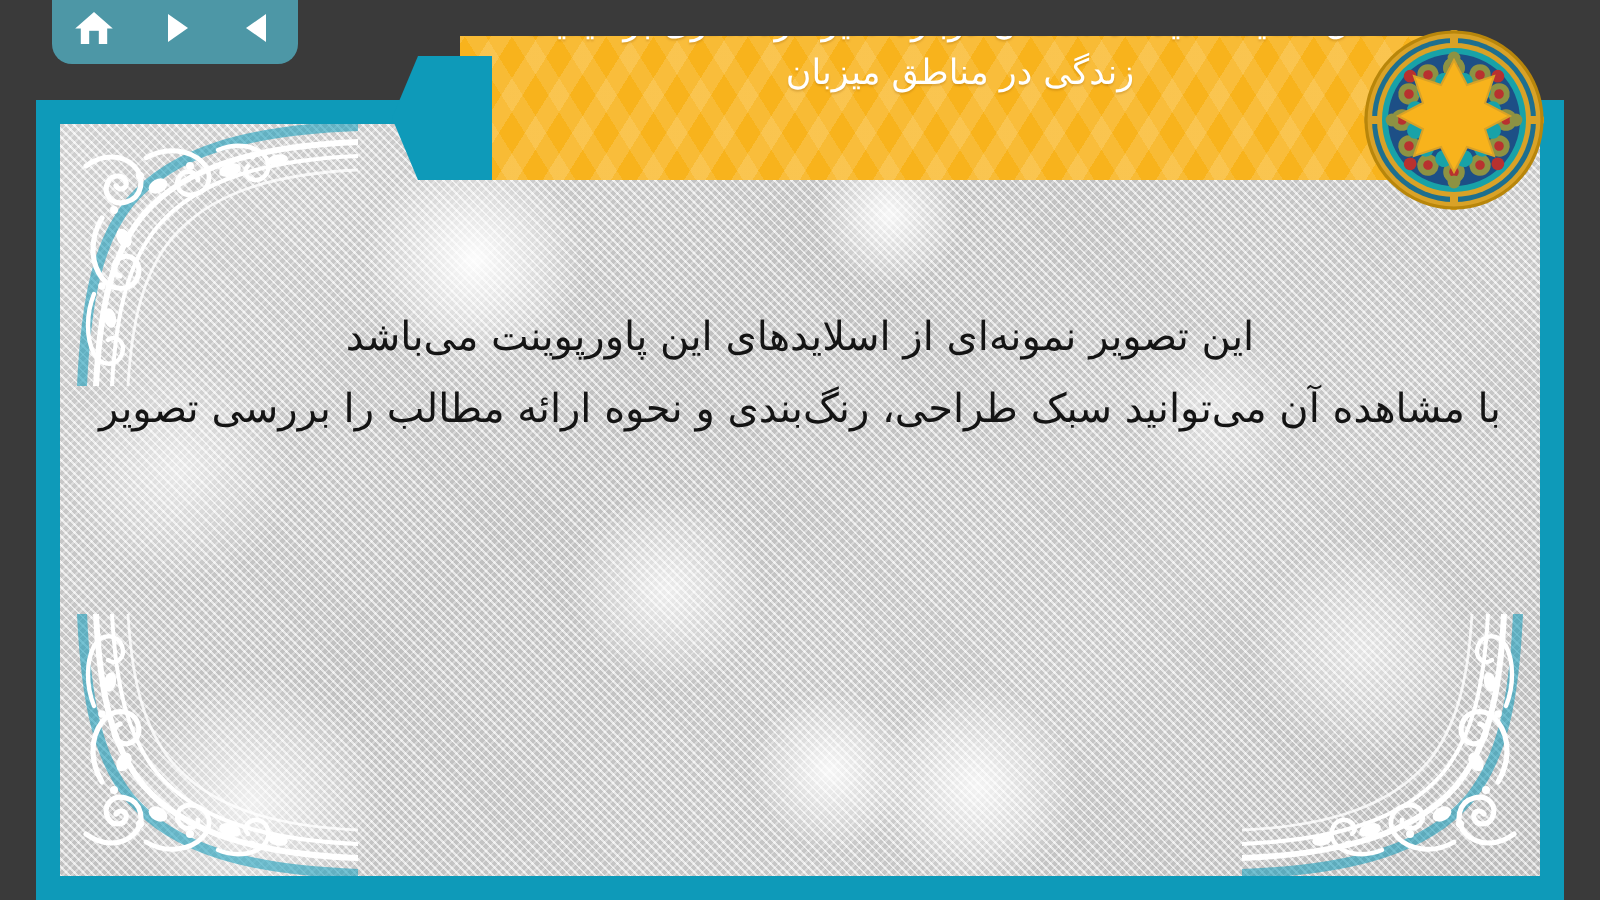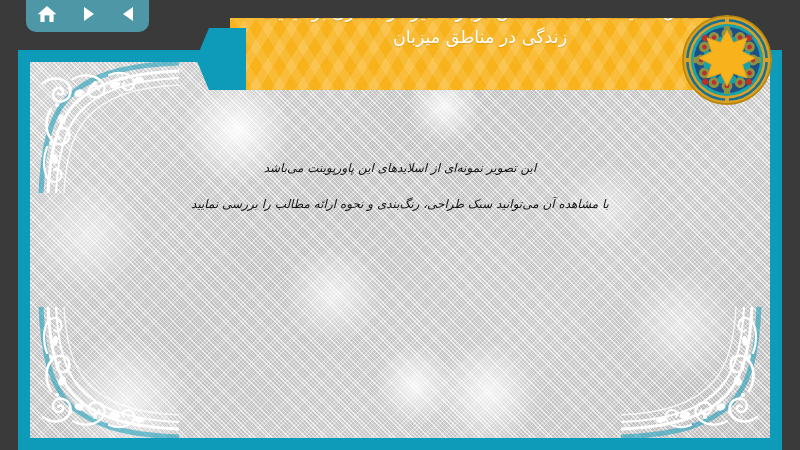--- a/index.html
+++ b/index.html
@@ -155,24 +155,23 @@
   
   .body-text {
     position: absolute;
     z-index: 8;
     top: 88px;
     right: 18px;
     left: 18px;
     direction: rtl;
     text-align: center;
     color: #141414;
-    font-size: 12px;
+    font-size: 20px;
     line-height: 36px;
     font-family: "DejaVu Sans", sans-serif;
-    font-style: italic;
   }
   .body-line { display: block; white-space: nowrap; }
 
   
   .medallion {
     position: absolute;
     left: 681px;
     top: 14px;
     width: 92px;
     height: 92px;
@@ -293,21 +292,21 @@
             <circle cx="66" cy="22" r="2"></circle>
             <circle cx="97" cy="17" r="1.8"></circle>
             <circle cx="28" cy="44" r="2"></circle>
             <circle cx="22" cy="82" r="1.9"></circle>
           </g>
         </svg>
       </div>
 
       <div class="body-text">
         <span class="body-line">این تصویر نمونه‌ای از اسلایدهای این پاورپوینت می‌باشد</span>
-        <span class="body-line">با مشاهده آن می‌توانید سبک طراحی، رنگ‌بندی و نحوه ارائه مطالب را بررسی نمایید</span>
+        <span class="body-line">با مشاهده آن می‌توانید سبک طراحی، رنگ‌بندی و نحوه ارائه مطالب را بررسی تصویر</span>
       </div>
 
     </div>
   </div>
 
   <div class="medallion">
     <svg width="92" height="92" viewBox="0 0 92 92" xmlns="http://www.w3.org/2000/svg">
       <defs>
         <clipPath id="medclip">
             <circle cx="46" cy="46" r="44"></circle>

